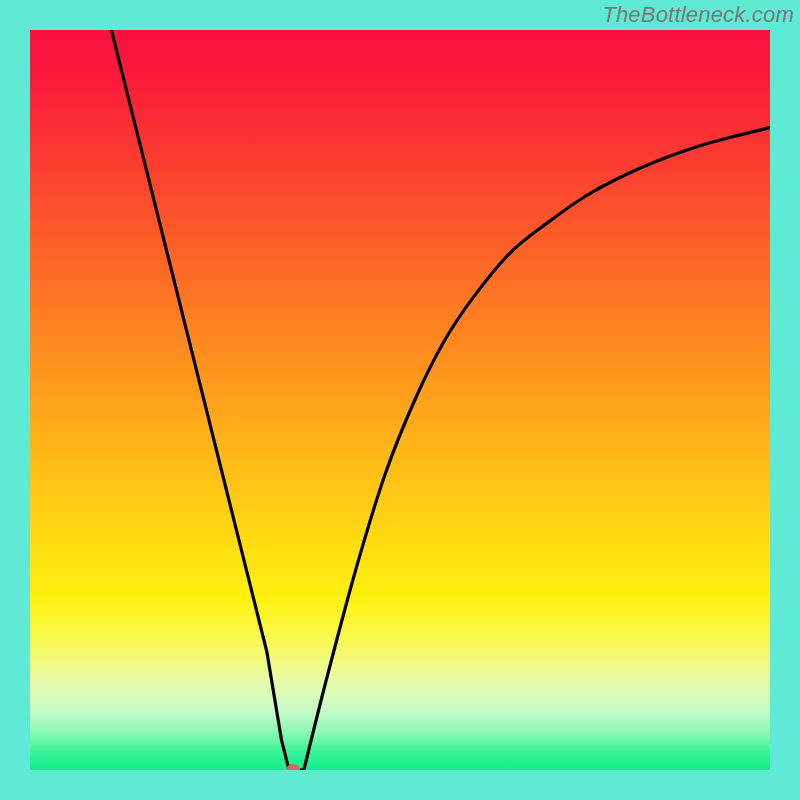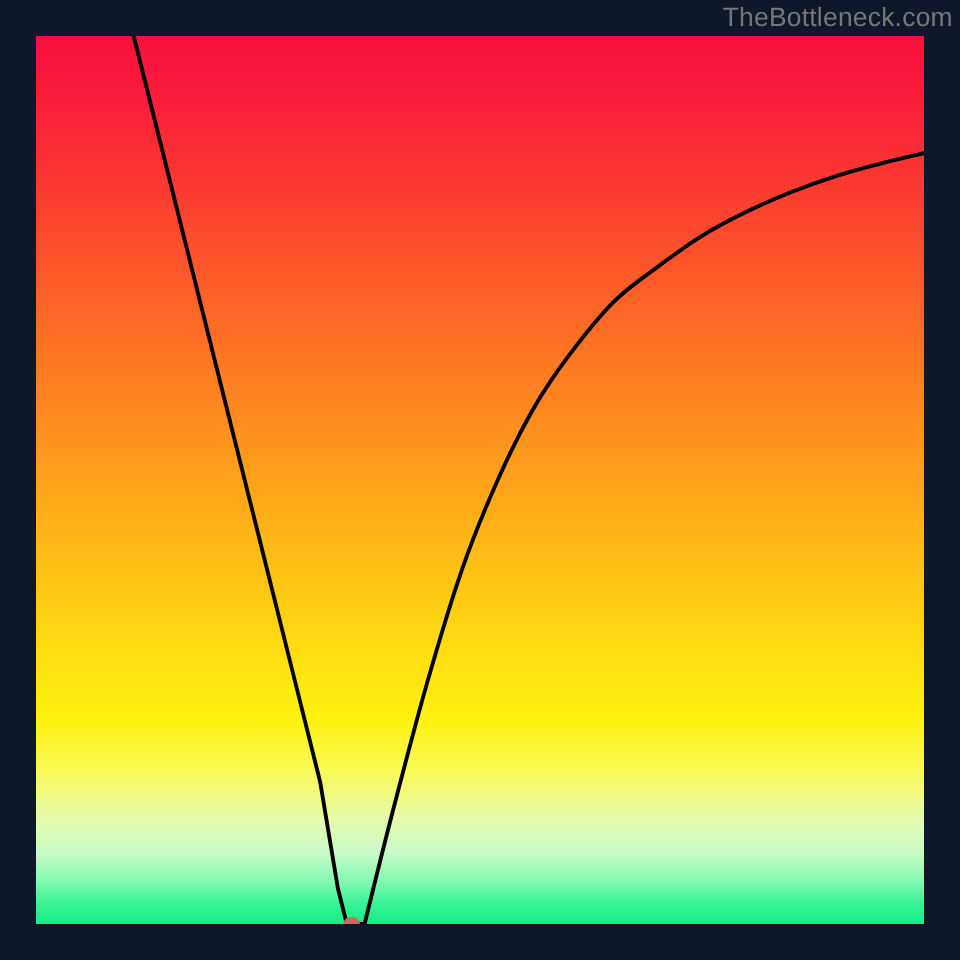--- a/index.html
+++ b/index.html
@@ -8,21 +8,22 @@
     width: 800px;
     height: 800px;
     background: #000;
     overflow: hidden;
     font-family: Arial, Helvetica, sans-serif;
   }
   .frame {
     position: relative;
     width: 800px;
     height: 800px;
-    background: #0f172a;
+    background: #5eead4;
+    font-style: italic;
   }
   .watermark {
     position: absolute;
     top: 2px;
     right: 6px;
     color: #777;
     font-size: 22px;
     font-weight: 500;
     letter-spacing: 0.2px;
     z-index: 10;

